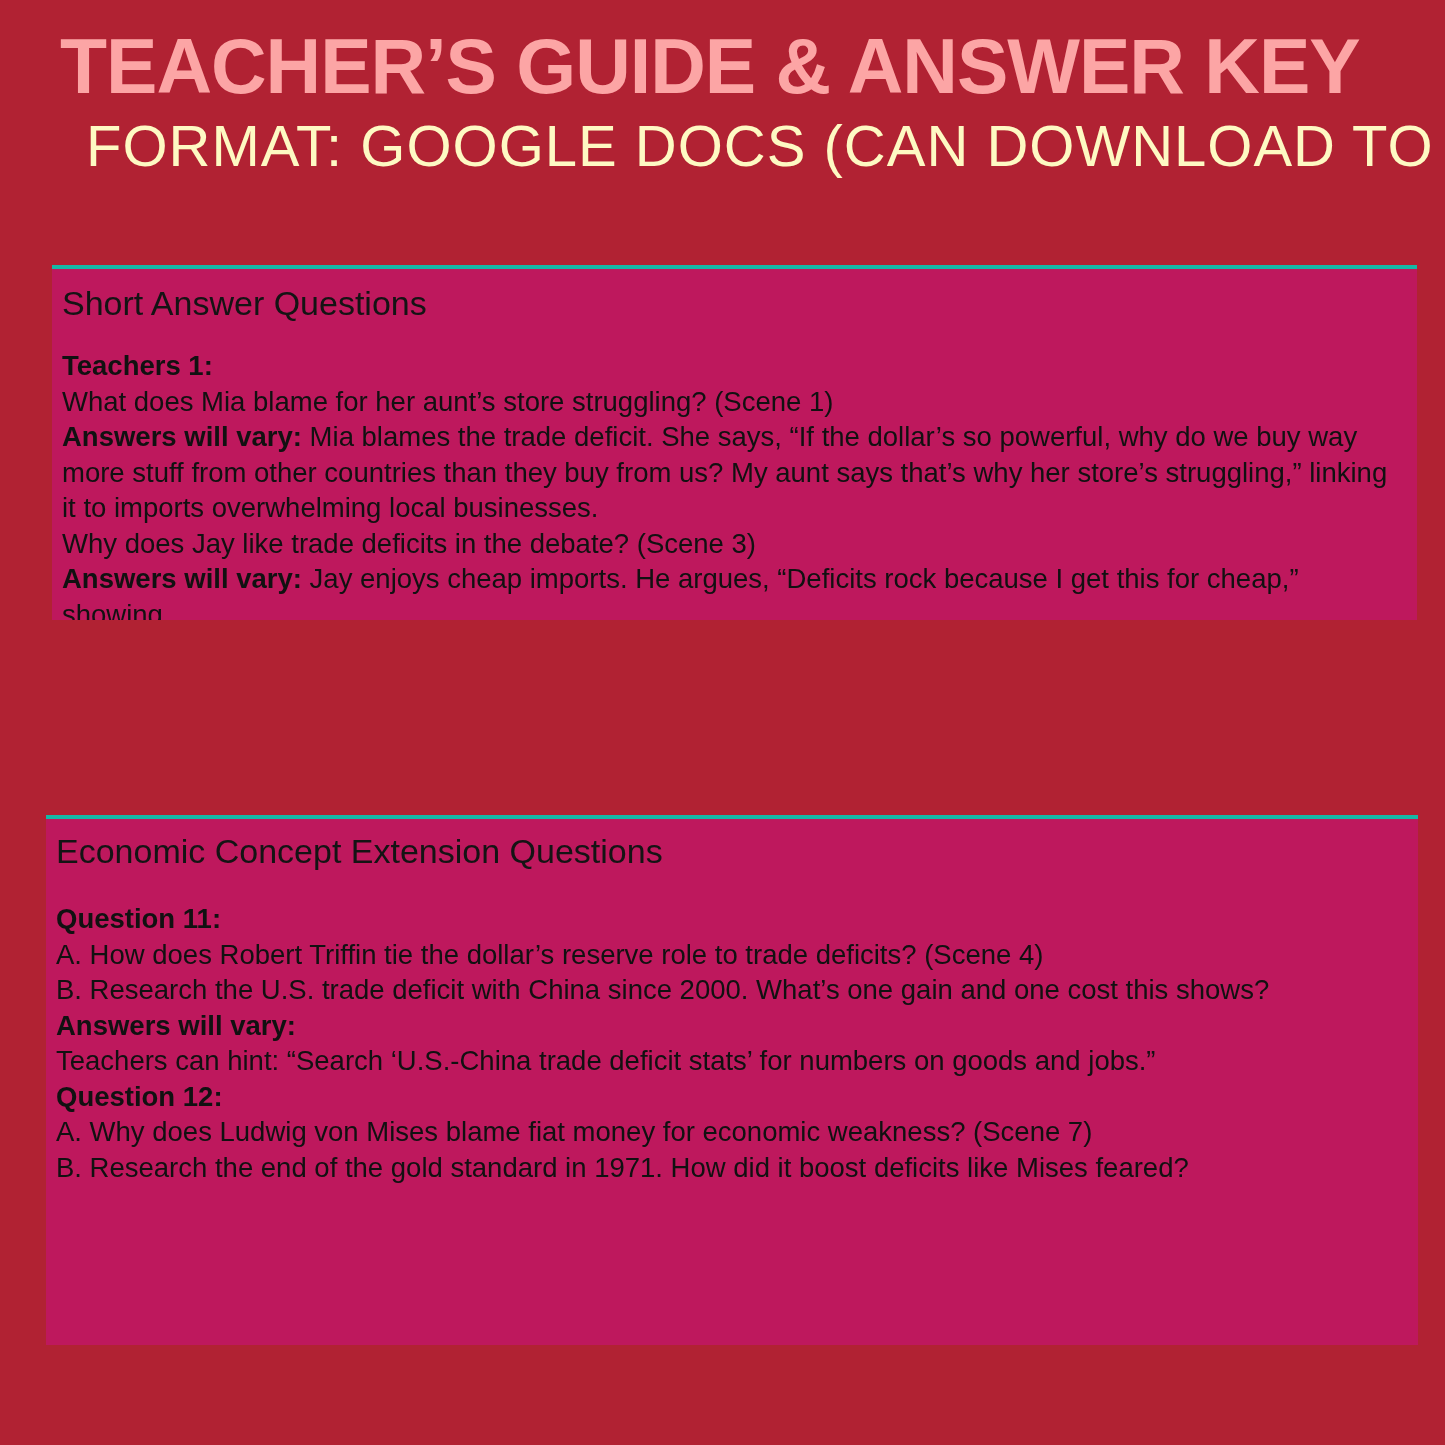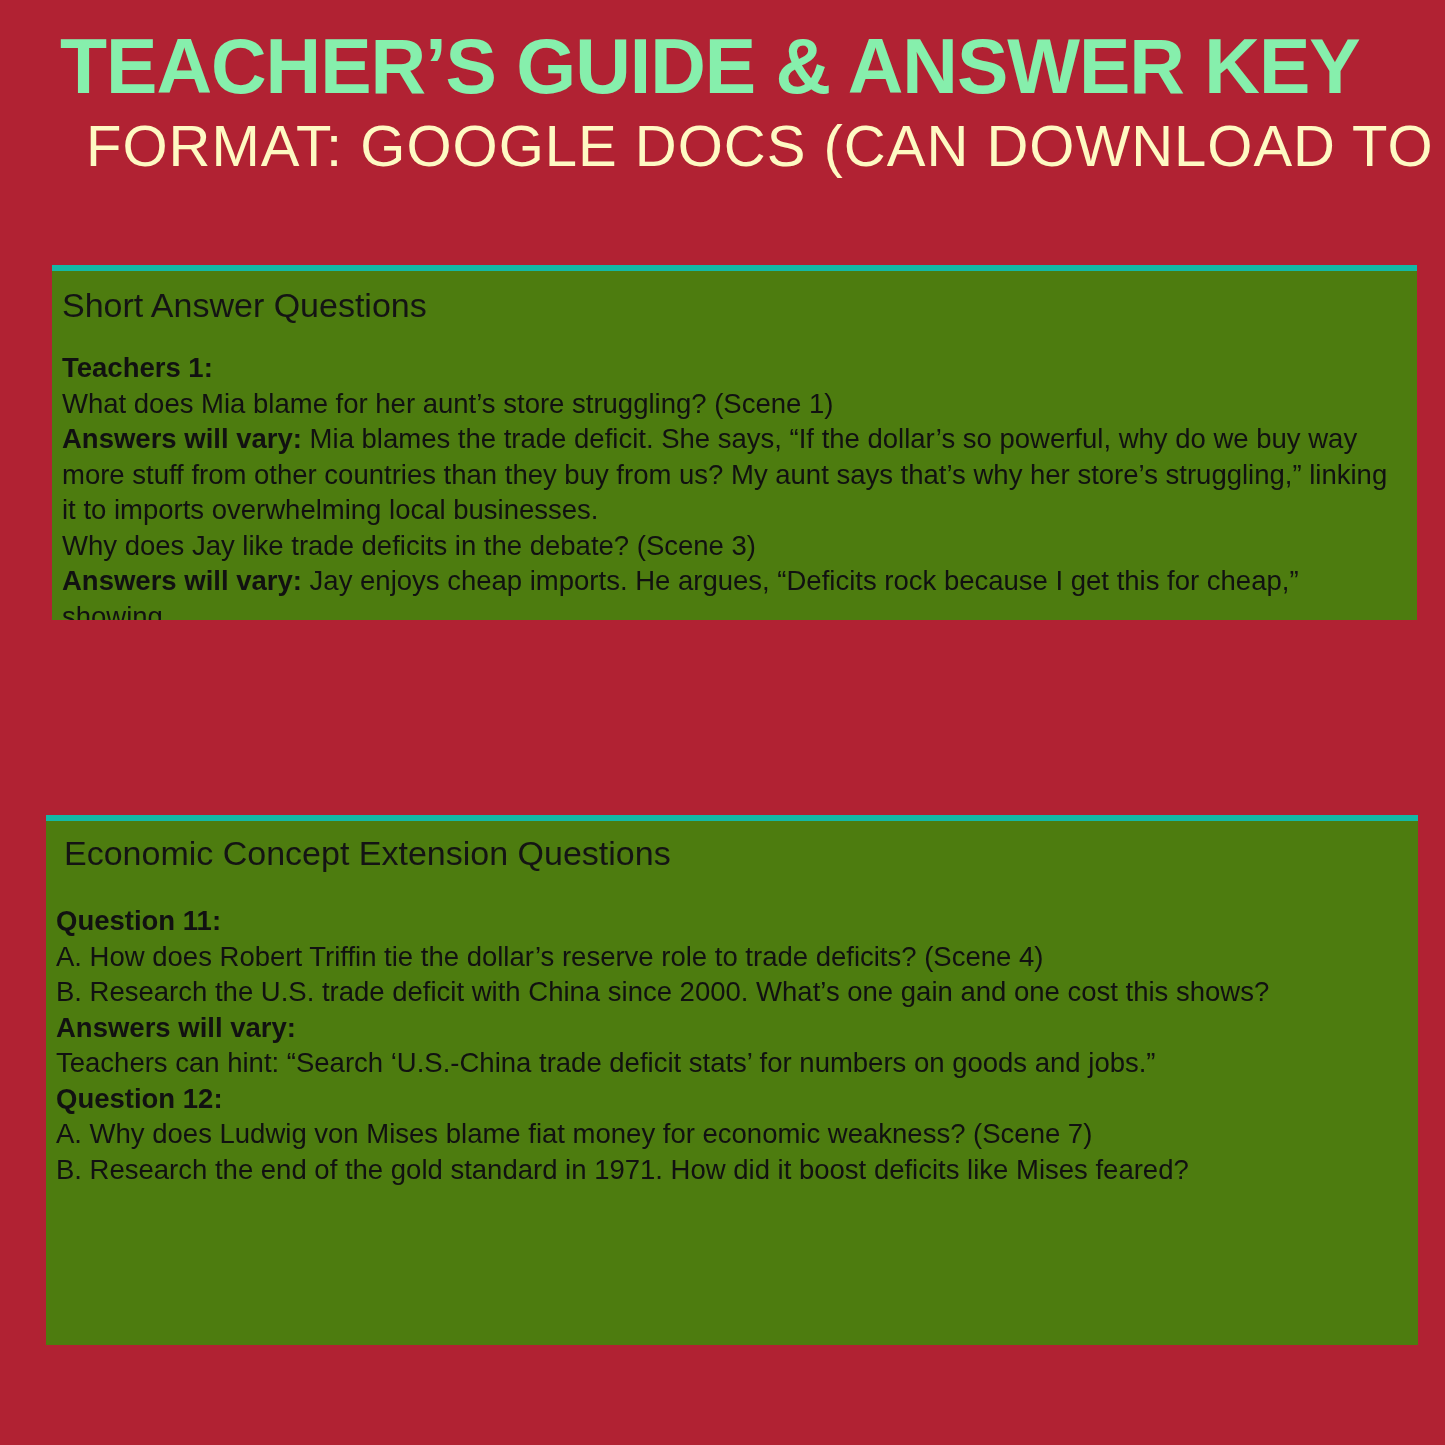--- a/index.html
+++ b/index.html
@@ -8,46 +8,46 @@
     background:#B12233;
     position:relative;
     overflow:hidden;
     font-family:"Liberation Sans", sans-serif;
   }
 
   
   .header-title {
     position:absolute; left:60px; top:22px;
     font-size:77px; font-weight:bold; letter-spacing:-1px;
-    color:#86efac; white-space:nowrap;
+    color:#fca5a5; white-space:nowrap;
   }
   .header-subtitle {
     position:absolute; left:86px; top:112px;
     font-size:58px; font-weight:400; letter-spacing:1px;
     color:#fef9c3; white-space:nowrap;
   }
 
   
   .panel {
     position:absolute;
-    background:#4d7c0f;
-    border-top:6px solid #14b8a6;
+    background:#be185d;
+    border-top:4px solid #14b8a6;
     box-sizing:border-box;
     overflow:hidden;
     color:#111111;
   }
   .panel-1 { left:52px; top:265px; width:1365px; height:355px; padding:14px 16px 0 10px; }
   .panel-2 { left:46px; top:815px; width:1372px; height:530px; padding:12px 16px 0 10px; }
 
   .panel h2 {
     margin:0 0 25px 0;
     font-size:34px; font-weight:400; line-height:40px;
     color:#141414;
   }
-  .panel-2 h2 { margin-bottom:30px;margin-left:8px; }
+  .panel-2 h2 { margin-bottom:30px; }
 
   .panel p {
     margin:0;
     font-size:27.5px; line-height:35.5px;
     color:#111111;
   }
   .panel p b { font-weight:bold; }
 </style>
 </head>
 <body>

